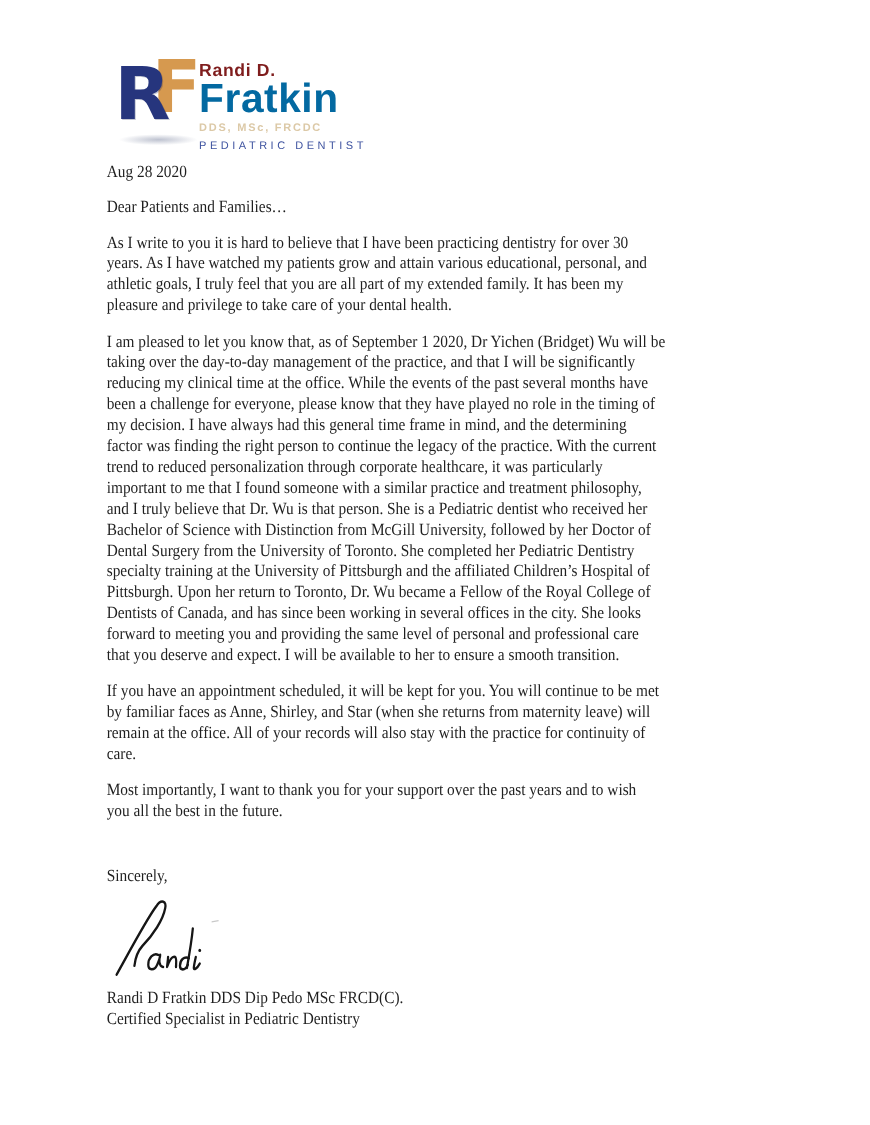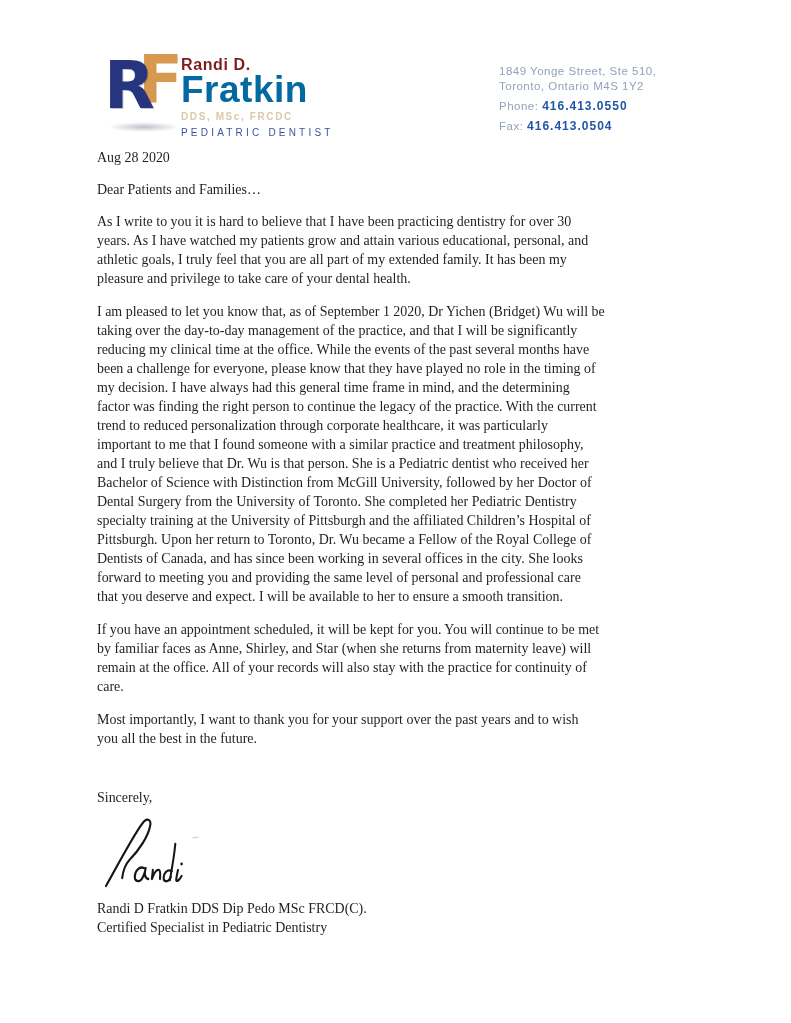--- a/index.html
+++ b/index.html
@@ -49,26 +49,20 @@
     <span class="mono-shadow"></span>
   </div>
 
   <div class="logo-text">
     <div class="logo-first">Randi D.</div>
     <div class="logo-last">Fratkin</div>
     <div class="logo-creds">DDS, MSc, FRCDC</div>
     <div class="logo-tagline">PEDIATRIC DENTIST</div>
   </div>
 
-  <div class="contact">
-    <div class="addr">1849 Yonge Street, Ste 510,</div>
-    <div class="addr">Toronto, Ontario  M4S 1Y2</div>
-    <div class="phone-row"><span class="c-label">Phone:</span> <span class="c-num">416.413.0550</span></div>
-    <div class="phone-row"><span class="c-label">Fax:</span> <span class="c-num">416.413.0504</span></div>
-  </div>
 
   <div class="body-text">
     <p class="date">Aug 28 2020</p>
     <p class="salutation">Dear Patients and Families…</p>
     <p class="para">As I write to you it is hard to believe that I have been practicing dentistry for over 30
 years. As I have watched my patients grow and attain various educational, personal, and
 athletic goals, I truly feel that you are all part of my extended family. It has been my
 pleasure and privilege to take care of your dental health.</p>
     <p class="para">I am pleased to let you know that, as of September 1 2020, Dr Yichen (Bridget) Wu will be
 taking over the day-to-day management of the practice, and that I will be significantly

